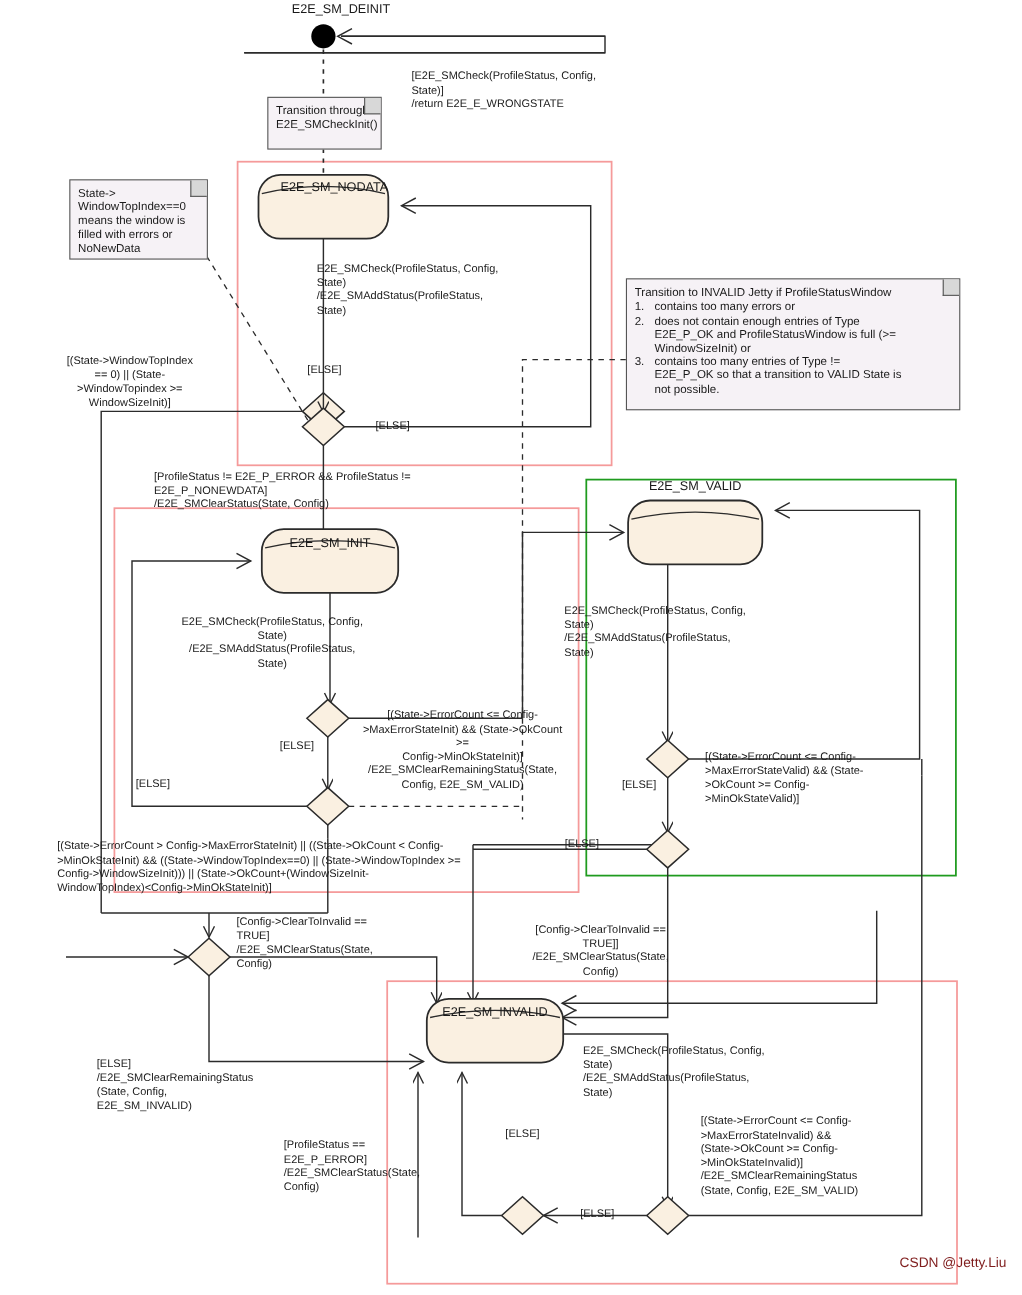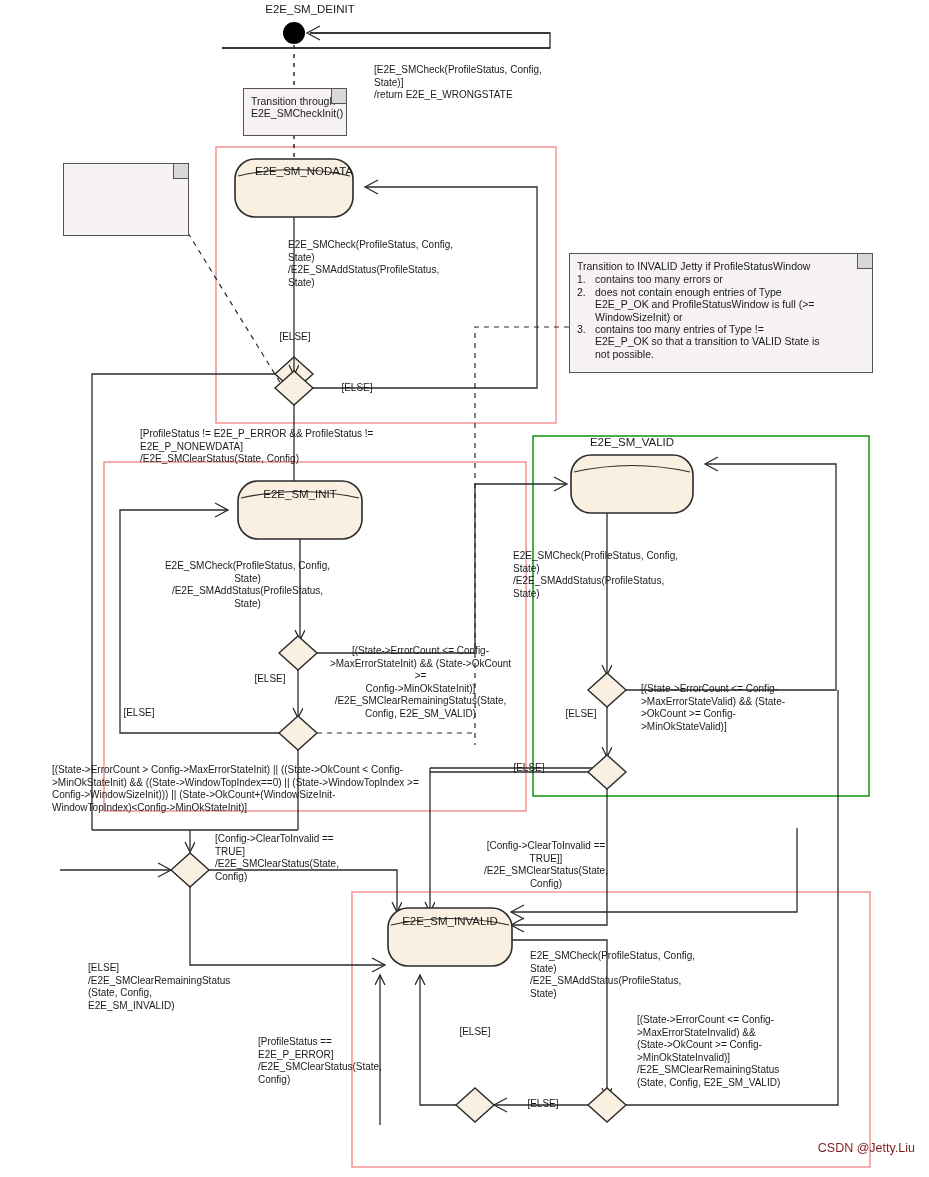--- a/index.html
+++ b/index.html
@@ -163,20 +163,25 @@
 /return E2E_E_WRONGSTATE</div>
 
   <div class="note" style="left:243px;top:88px;width:104px;height:48px;">
     <span class="fold"></span>
     <span style="white-space:pre-line;">Transition through
 E2E_SMCheckInit()</span>
   </div>
 
   <div class="note" style="left:63px;top:163px;width:126px;height:73px;">
     <span class="fold"></span>
+    <span style="white-space:pre-line;">State-&gt;
+WindowTopIndex==0
+means the window is
+filled with errors or
+NoNewData</span>
   </div>
 
   <div class="note" style="left:569px;top:253px;width:304px;height:120px;">
     <span class="fold"></span>
     <div>Transition to INVALID Jetty if ProfileStatusWindow</div>
     <div class="notelist">
       <div class="row">
         <span class="num">1.</span>
         <span class="txt" style="white-space:pre-line;">contains too many errors or</span>
       </div>
@@ -195,20 +200,24 @@
     </div>
   </div>
 
   <div class="statename" style="left:235px;top:165px;width:118px;text-align:right;">E2E_SM_NODATA</div>
   <div class="lbl l" style="left:288px;top:239px;width:220px;">E2E_SMCheck(ProfileStatus, Config,
 State)
 /E2E_SMAddStatus(ProfileStatus,
 State)</div>
   <div class="lbl c" style="left:268px;top:331px;width:54px;">[ELSE]</div>
   <div class="lbl c" style="left:330px;top:382px;width:54px;">[ELSE]</div>
+  <div class="lbl c" style="left:47px;top:323px;width:142px;">[(State-&gt;WindowTopIndex
+== 0) || (State-
+&gt;WindowTopindex &gt;=
+WindowSizeInit)]</div>
 
   <div class="lbl l" style="left:140px;top:428px;width:300px;">[ProfileStatus != E2E_P_ERROR &amp;&amp; ProfileStatus !=
 E2E_P_NONEWDATA]
 /E2E_SMClearStatus(State, Config)</div>
 
   <div class="statename" style="left:238px;top:488px;width:124px;">E2E_SM_INIT</div>
   <div class="lbl c" style="left:140px;top:560px;width:215px;">E2E_SMCheck(ProfileStatus, Config,
 State)
 /E2E_SMAddStatus(ProfileStatus,
 State)</div>

